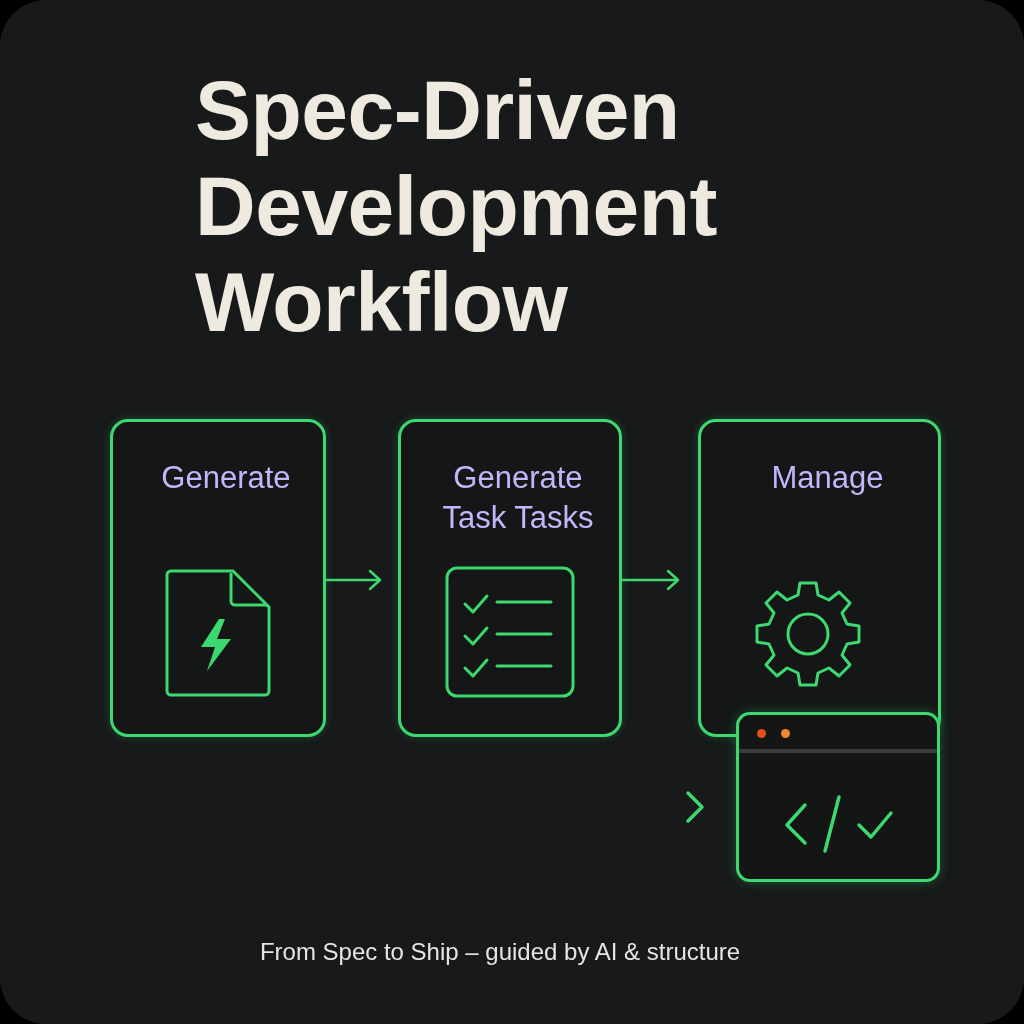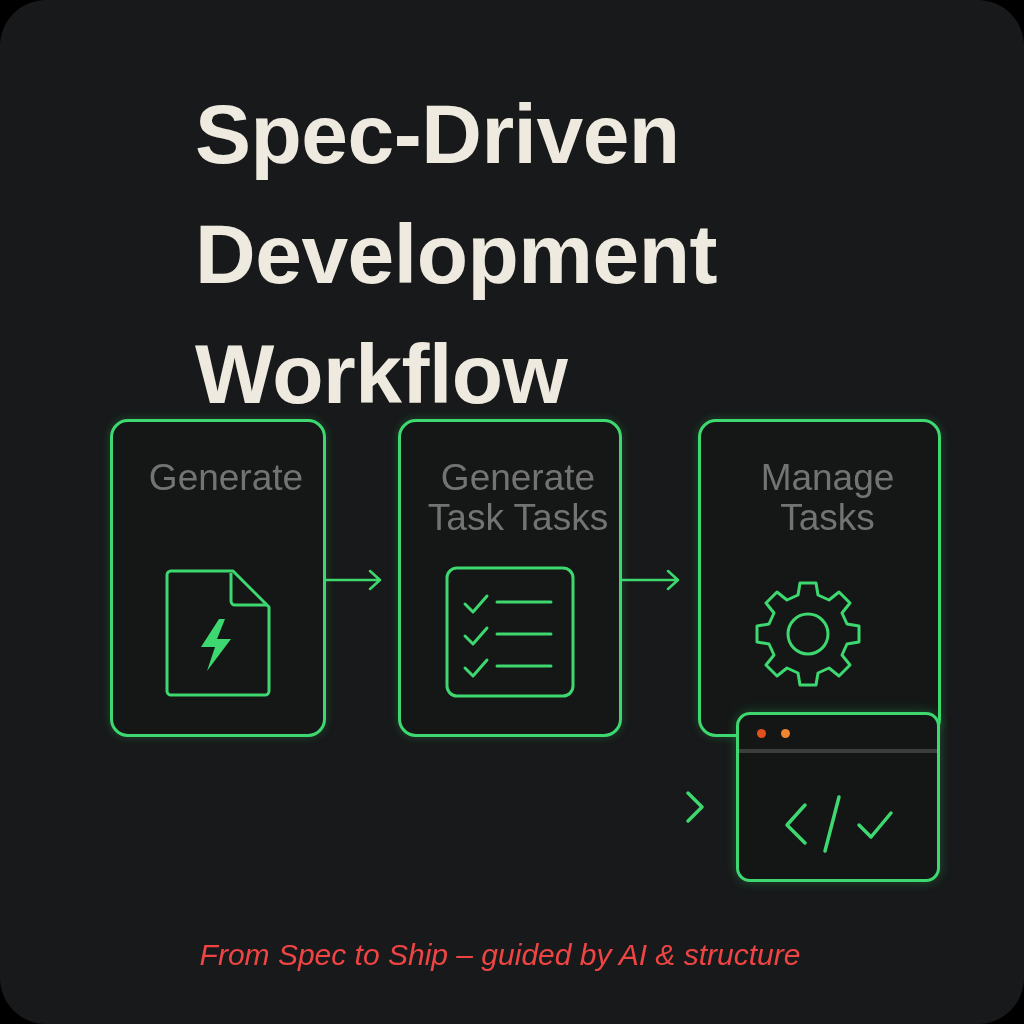--- a/index.html
+++ b/index.html
@@ -1,25 +1,25 @@
 <!DOCTYPE html>
 <html><head>
 <meta charset="utf-8">
 <style>
   html, body { margin:0; padding:0; background:#000; }
   body { width:1024px; height:1024px; position:relative; overflow:hidden; font-family:"Liberation Sans", sans-serif; }
   .canvas { position:absolute; left:0; top:0; width:1024px; height:1024px; border-radius:46px; background:#17191a; overflow:hidden; }
   .title { position:absolute; left:195px; top:62px; color:#efeae0; font-size:84px; font-weight:700; line-height:96px; letter-spacing:-0.5px; margin:0; }
-  .title span { display:block;margin-top:24px; }
+  .title span { display:block; }
   .card { position:absolute; border:3px solid #3dd86f; border-radius:18px; background:#141716; box-sizing:border-box; box-shadow:0 0 10px rgba(61,216,111,0.25); }
-  .card-label { position:absolute; left:16px; right:0; top:36px; text-align:center; color:#737373; font-size:37px; line-height:40px; }
+  .card-label { position:absolute; left:16px; right:0; top:36px; text-align:center; color:#c4b5fd; font-size:31px; line-height:40px; }
   .card-label span { display:block; }
   .icon { position:absolute; }
   .arrow { position:absolute; }
-  .footer { position:absolute; left:0; width:1000px; top:938px; text-align:center; color:#ef4444; font-size:30px;font-style:italic; }
+  .footer { position:absolute; left:0; width:1000px; top:938px; text-align:center; color:#e5e5e5; font-size:24px; }
   .win { position:absolute; left:736px; top:712px; width:204px; height:170px; border:3px solid #3dd86f; border-radius:14px; background:#131615; box-sizing:border-box; box-shadow:0 0 12px rgba(61,216,111,0.3); }
   .win-bar { position:absolute; left:0; right:0; top:34px; height:4px; background:#3a3d3c; }
   .dot { position:absolute; top:14px; width:9px; height:9px; border-radius:50%; }
 </style>
 </head>
 <body>
 
 <div class="canvas">
 
   <h1 class="title">
@@ -61,21 +61,20 @@
     </svg>
   </div>
 
   <svg class="arrow" style="left:622px;top:568px;" width="60" height="24" viewBox="0 0 60 24">
     <path d="M0 12 H56 M46 3 L56 12 L46 21" fill="none" stroke="#3dd86f" stroke-width="2.5" stroke-linecap="round" stroke-linejoin="round"></path>
   </svg>
 
   <div class="card" style="left:698px;top:419px;width:243px;height:318px;">
     <div class="card-label">
       <span>Manage</span>
-      <span>Tasks</span>
     </div>
     <svg class="icon" style="left:52px;top:157px;" width="110" height="110" viewBox="-55 -55 110 110">
       <path fill="none" stroke="#3dd86f" stroke-width="3" stroke-linejoin="round" d="M-8,-51 L8,-51 L10,-39 L21,-34 L31,-42 L42,-31 L34,-21 L39,-10 L51,-8 L51,8 L39,10 L34,21 L42,31 L31,42 L21,34 L10,39 L8,51 L-8,51 L-10,39 L-21,34 L-31,42 L-42,31 L-34,21 L-39,10 L-51,8 L-51,-8 L-39,-10 L-34,-21 L-42,-31 L-31,-42 L-21,-34 L-10,-39 Z"></path>
       <circle cx="0" cy="0" r="20" fill="none" stroke="#3dd86f" stroke-width="3"></circle>
     </svg>
   </div>
 
   <svg class="arrow" style="left:430px;top:787px;" width="280" height="40" viewBox="0 0 280 40">
     <defs>
       <linearGradient id="fade" x1="0" y1="0" x2="1" y2="0">

